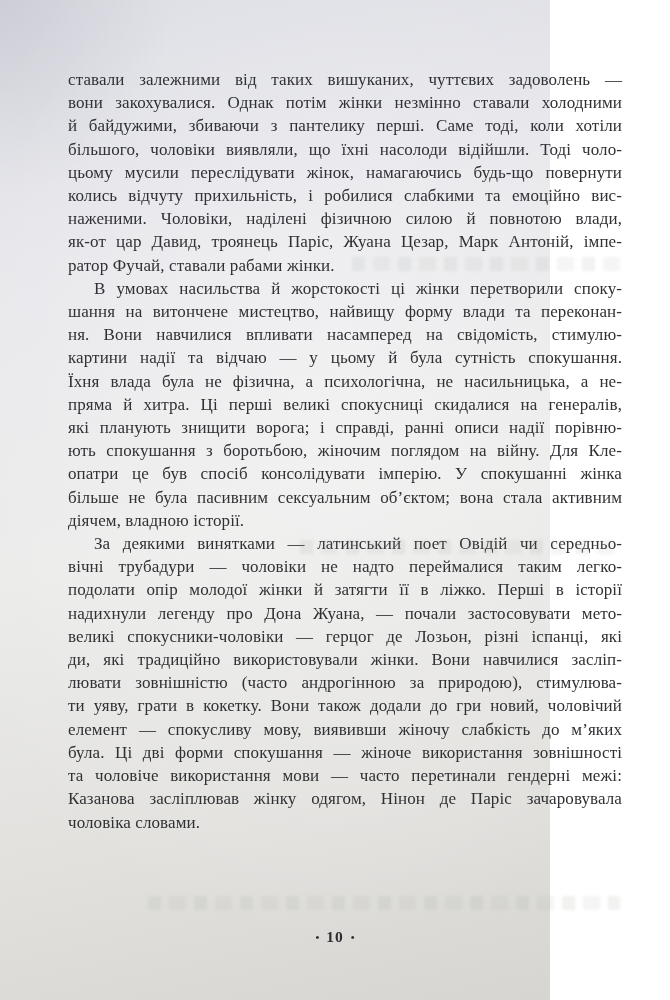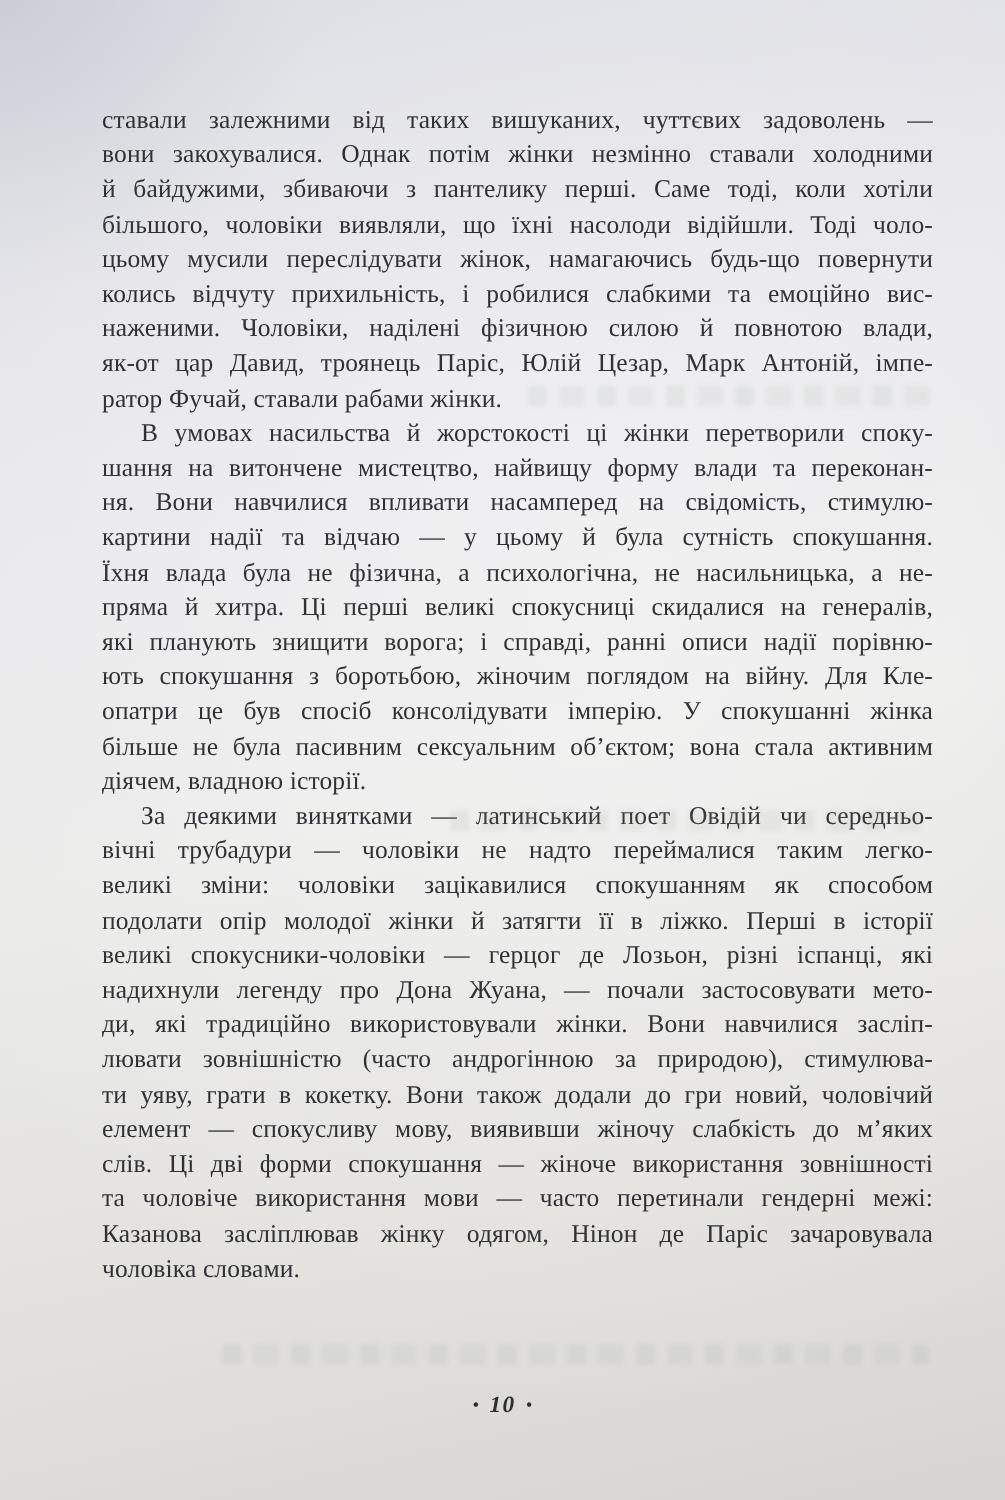--- a/index.html
+++ b/index.html
@@ -1,21 +1,21 @@
 <!DOCTYPE html>
 <html lang="uk"><head>
 <meta charset="utf-8">
 <style>
   html, body { margin: 0; padding: 0; }
   body {
     width: 670px; height: 1000px; overflow: hidden;
     font-family: "Liberation Serif", "DejaVu Serif", serif;
   }
   .page {
-    position: relative; width: 670px; height: 1000px;
+    position: relative; width: 550px; height: 1000px;
     background:
       radial-gradient(45% 28% at 0% 0%, rgba(90,95,118,0.12), rgba(90,95,118,0) 70%),
       radial-gradient(140% 100% at 60% 40%, rgba(255,255,255,0.35) 0%, rgba(255,255,255,0) 55%),
       linear-gradient(168deg, #dcdde4 0%, #e8e8ec 28%, #ebebea 52%, #e2e1de 78%, #d6d5d2 100%);
   }
   .text-column {
     position: absolute; left: 68px; top: 68px; width: 554px;
     font-size: 17px; line-height: 23.2px; color: #303134;
     letter-spacing: 0.1px;
   }
@@ -40,68 +40,67 @@
   }
   .ghost-1 { left: 352px; top: 257px; width: 268px; height: 14px; }
   .ghost-2 { left: 300px; top: 540px; width: 320px; height: 14px; }
   .ghost-3 { left: 148px; top: 896px; width: 472px; height: 14px; }
   .footer {
     position: absolute; left: 0; top: 928px; width: 670px;
     display: flex; align-items: center; justify-content: center;
     color: #2c2d30;
   }
   .footer .num {
-    font-weight: bold; font-size: 15.5px; letter-spacing: 1px; margin: 0 7px; font-style: italic;
+    font-weight: bold; font-size: 15.5px; letter-spacing: 1px; margin: 0 7px;
   }
   .footer .dot {
     font-size: 11px; font-weight: bold; line-height: 1; position: relative; top: 0.5px;
   }
 </style>
 </head>
 <body>
 
 <div class="page">
 
   <div class="text-column">
       <div class="para">
         <div class="line">ставали залежними від таких вишуканих, чуттєвих задоволень —</div>
         <div class="line">вони закохувалися. Однак потім жінки незмінно ставали холодними</div>
         <div class="line">й байдужими, збиваючи з пантелику перші. Саме тоді, коли хотіли</div>
         <div class="line">більшого, чоловіки виявляли, що їхні насолоди відійшли. Тоді чоло-</div>
         <div class="line">цьому мусили переслідувати жінок, намагаючись будь-що повернути</div>
         <div class="line">колись відчуту прихильність, і робилися слабкими та емоційно вис-</div>
         <div class="line">наженими. Чоловіки, наділені фізичною силою й повнотою влади,</div>
-        <div class="line">як-от цар Давид, троянець Паріс, Юлій Цезар, Марк Антоній, імпе-</div>
+        <div class="line">як-от цар Давид, троянець Паріс, Жуана Цезар, Марк Антоній, імпе-</div>
         <div class="line last">ратор Фучай, ставали рабами жінки.</div>
       </div>
       <div class="para">
         <div class="line indent">В умовах насильства й жорстокості ці жінки перетворили споку-</div>
         <div class="line">шання на витончене мистецтво, найвищу форму влади та переконан-</div>
         <div class="line">ня. Вони навчилися впливати насамперед на свідомість, стимулю-</div>
         <div class="line">картини надії та відчаю — у цьому й була сутність спокушання.</div>
         <div class="line">Їхня влада була не фізична, а психологічна, не насильницька, а не-</div>
         <div class="line">пряма й хитра. Ці перші великі спокусниці скидалися на генералів,</div>
         <div class="line">які планують знищити ворога; і справді, ранні описи надії порівню-</div>
         <div class="line">ють спокушання з боротьбою, жіночим поглядом на війну. Для Кле-</div>
         <div class="line">опатри це був спосіб консолідувати імперію. У спокушанні жінка</div>
         <div class="line">більше не була пасивним сексуальним об’єктом; вона стала активним</div>
         <div class="line last">діячем, владною історії.</div>
       </div>
       <div class="para">
         <div class="line indent">За деякими винятками — латинський поет Овідій чи середньо-</div>
         <div class="line">вічні трубадури — чоловіки не надто переймалися таким легко-</div>
-        <div class="line">великі зміни: чоловіки зацікавилися спокушанням як способом</div>
         <div class="line">подолати опір молодої жінки й затягти її в ліжко. Перші в історії</div>
+        <div class="line">надихнули легенду про Дона Жуана, — почали застосовувати мето-</div>
         <div class="line">великі спокусники-чоловіки — герцог де Лозьон, різні іспанці, які</div>
-        <div class="line">надихнули легенду про Дона Жуана, — почали застосовувати мето-</div>
         <div class="line">ди, які традиційно використовували жінки. Вони навчилися засліп-</div>
         <div class="line">лювати зовнішністю (часто андрогінною за природою), стимулюва-</div>
         <div class="line">ти уяву, грати в кокетку. Вони також додали до гри новий, чоловічий</div>
         <div class="line">елемент — спокусливу мову, виявивши жіночу слабкість до м’яких</div>
-        <div class="line">слів. Ці дві форми спокушання — жіноче використання зовнішності</div>
+        <div class="line">була. Ці дві форми спокушання — жіноче використання зовнішності</div>
         <div class="line">та чоловіче використання мови — часто перетинали гендерні межі:</div>
         <div class="line">Казанова засліплював жінку одягом, Нінон де Паріс зачаровувала</div>
         <div class="line last">чоловіка словами.</div>
       </div>
     </div>
 
   <div class="ghost ghost-1"></div>
   <div class="ghost ghost-2"></div>
   <div class="ghost ghost-3"></div>
 

